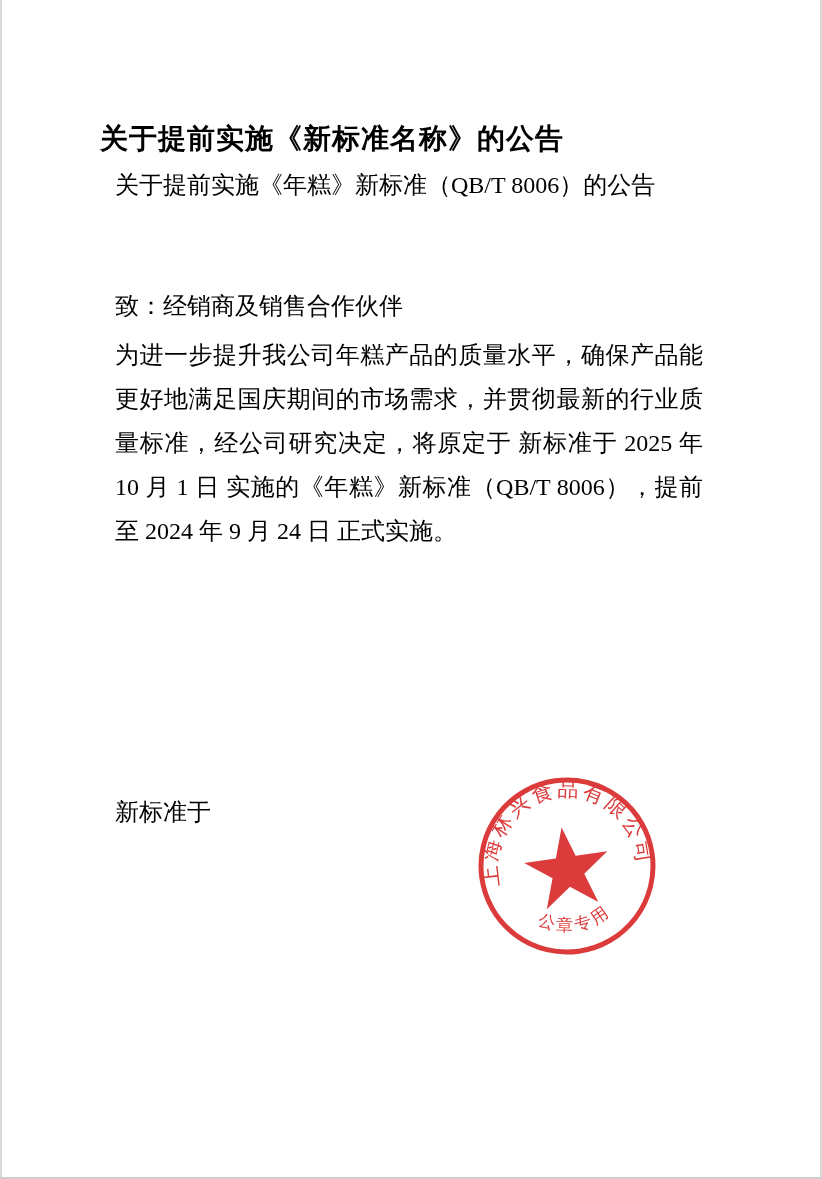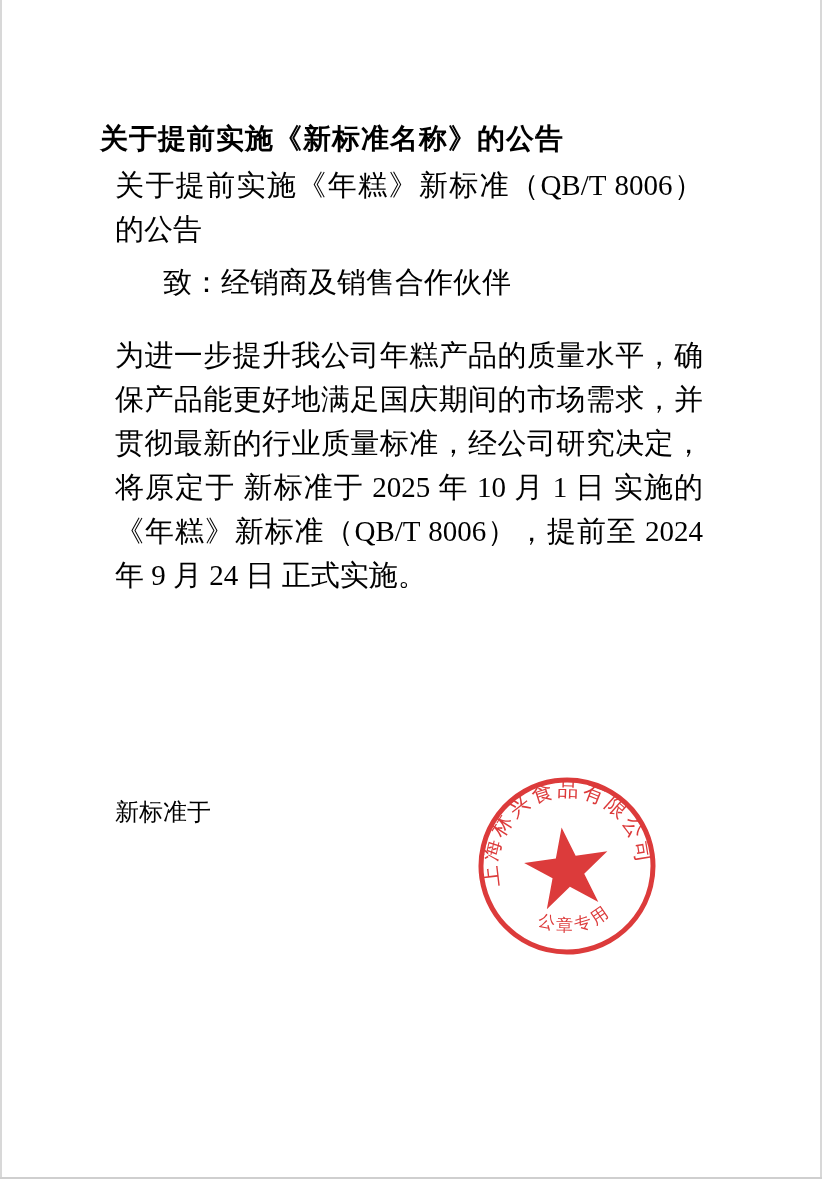--- a/index.html
+++ b/index.html
@@ -53,28 +53,28 @@
     font-weight: bold;
     letter-spacing: 1px;
     font-family: "Liberation Serif", "DejaVu Serif", serif;
     margin-top: 32px;
   }
 
   .body-block {
     position: absolute;
     left: 115px;
     width: 588px;
-    font-size: 29px;
+    font-size: 24px;
     line-height: 44px;
     text-align: justify;
     text-justify: inter-ideograph;
   }
 
   .para-1 { top: 163px; }
-  .para-2 { top: 260px; margin-left: 48px; }
+  .para-2 { top: 284px; }
   .para-3 { top: 333px; }
 
   .closing {
     position: absolute;
     left: 115px;
     top: 790px;
     font-size: 24px;
     line-height: 44px;
   }
 

